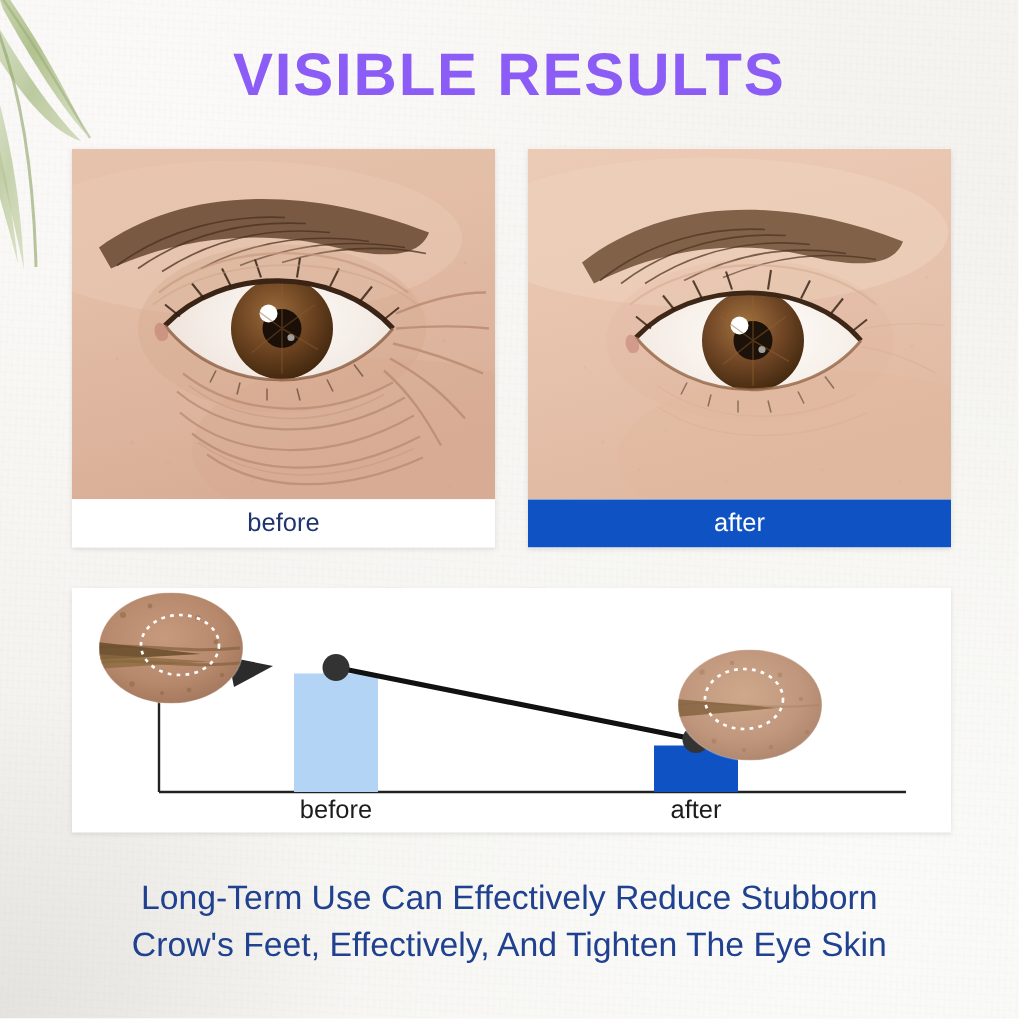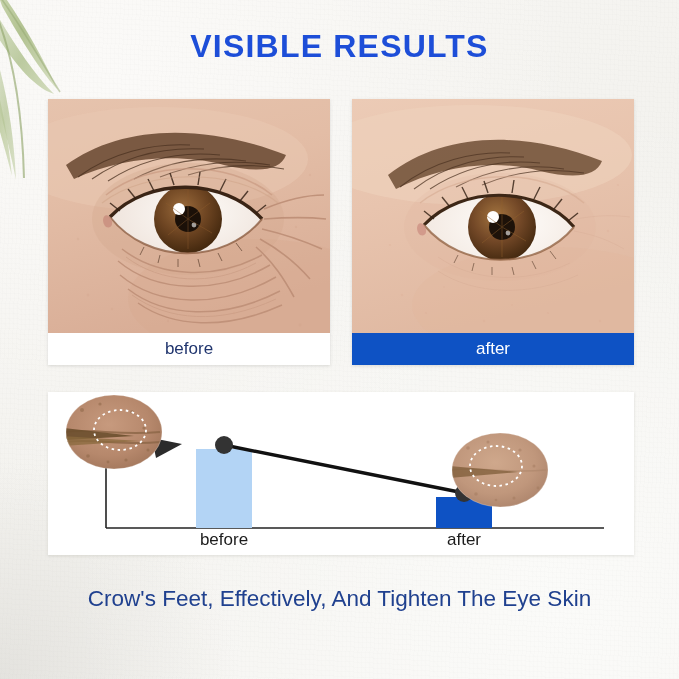--- a/index.html
+++ b/index.html
@@ -47,24 +47,24 @@
     position: absolute;
     left: -16px; top: -10px;
     width: 120px; height: 205px;
   }
 
   
   .title {
     position: absolute;
     left: 0; right: 0; top: 28px;
     text-align: center;
-    font-size: 32px;
+    font-size: 40px;
     font-weight: bold;
     letter-spacing: 1.2px;
-    color: #1d4ed8;
+    color: #8b5cf6;
     font-family: "Liberation Sans", sans-serif;
   }
 
   
   .photo-card {
     position: absolute;
     top: 99px;
     width: 282px;
     height: 266px;
     background: #fff;
@@ -454,16 +454,17 @@
         <ellipse cx="448" cy="74" rx="26" ry="20" fill="none" stroke="#ffffff" stroke-width="1.8" stroke-dasharray="2.5 3.5"></ellipse>
       </g>
     </svg>
 
     
     <div style="position:absolute; left:128px; top:138px; width:96px; text-align:center; font-size:17px; color:#1c1c1c;">before</div>
     <div style="position:absolute; left:368px; top:138px; width:96px; text-align:center; font-size:17px; color:#1c1c1c;">after</div>
   </div>
 
   <div class="tagline">
+    <div>Long-Term Use Can Effectively Reduce Stubborn</div>
     <div>Crow's Feet, Effectively, And Tighten The Eye Skin</div>
   </div>
 
 </div>
 
 </body></html>

